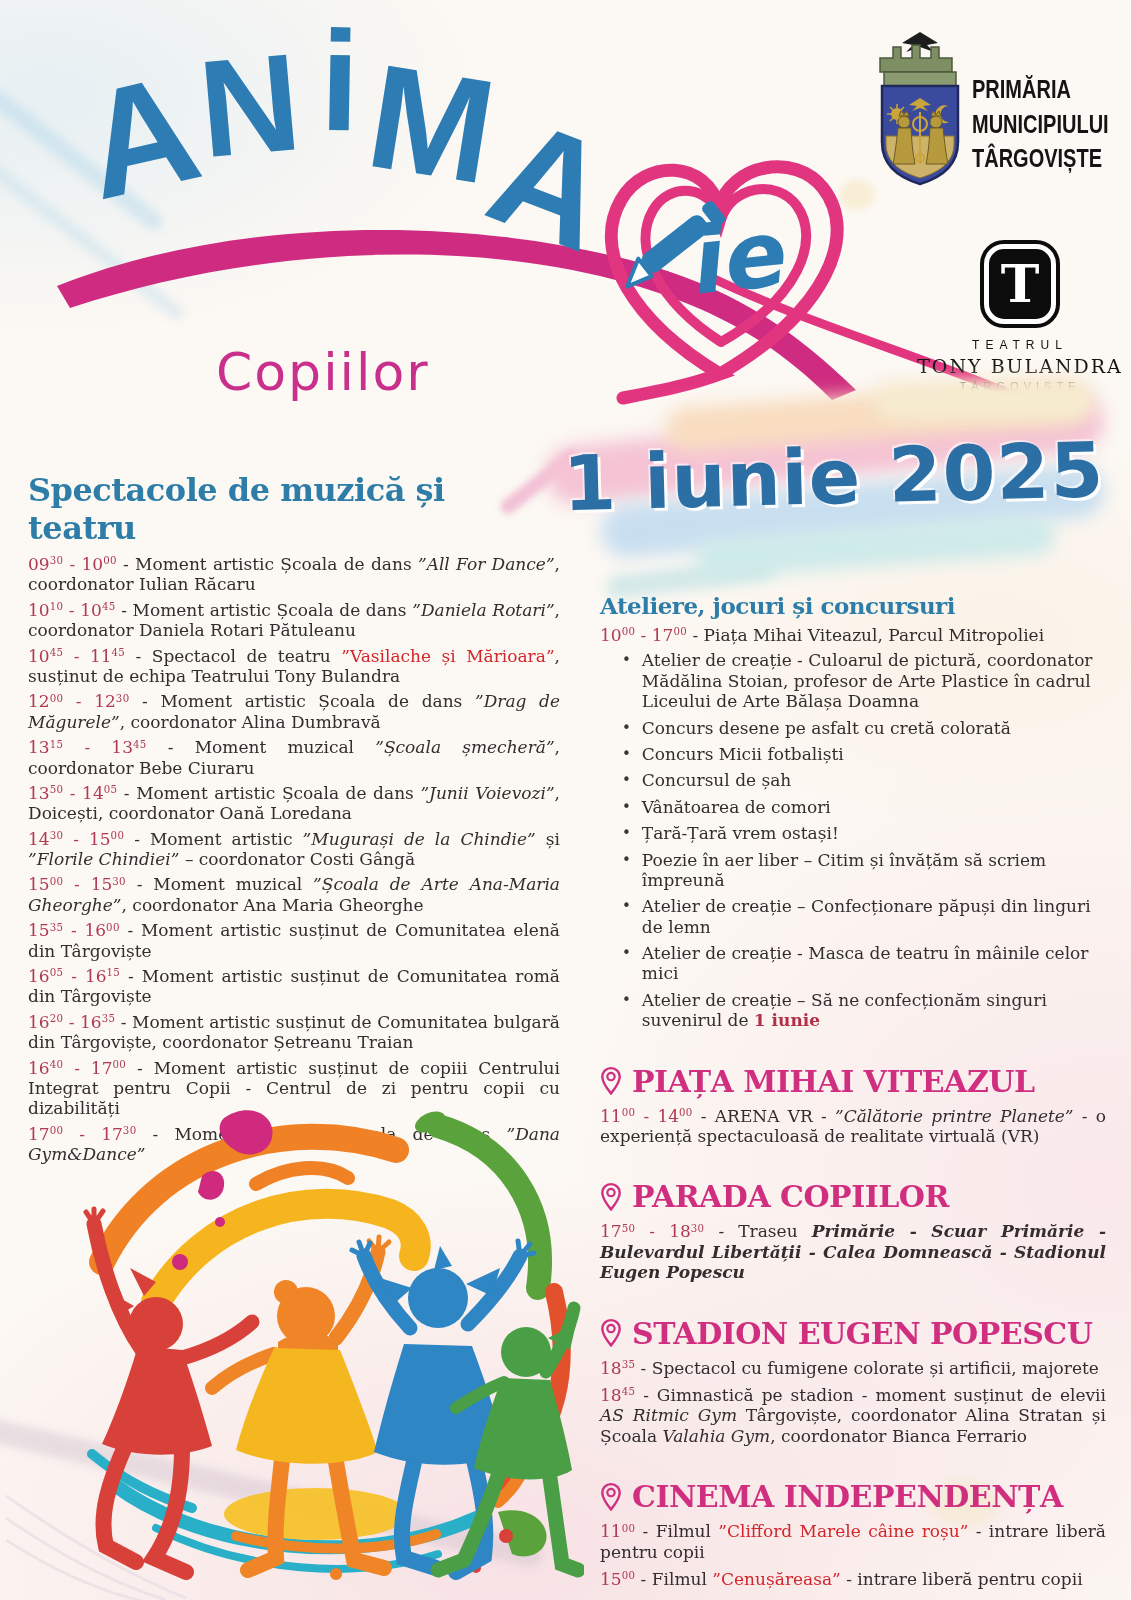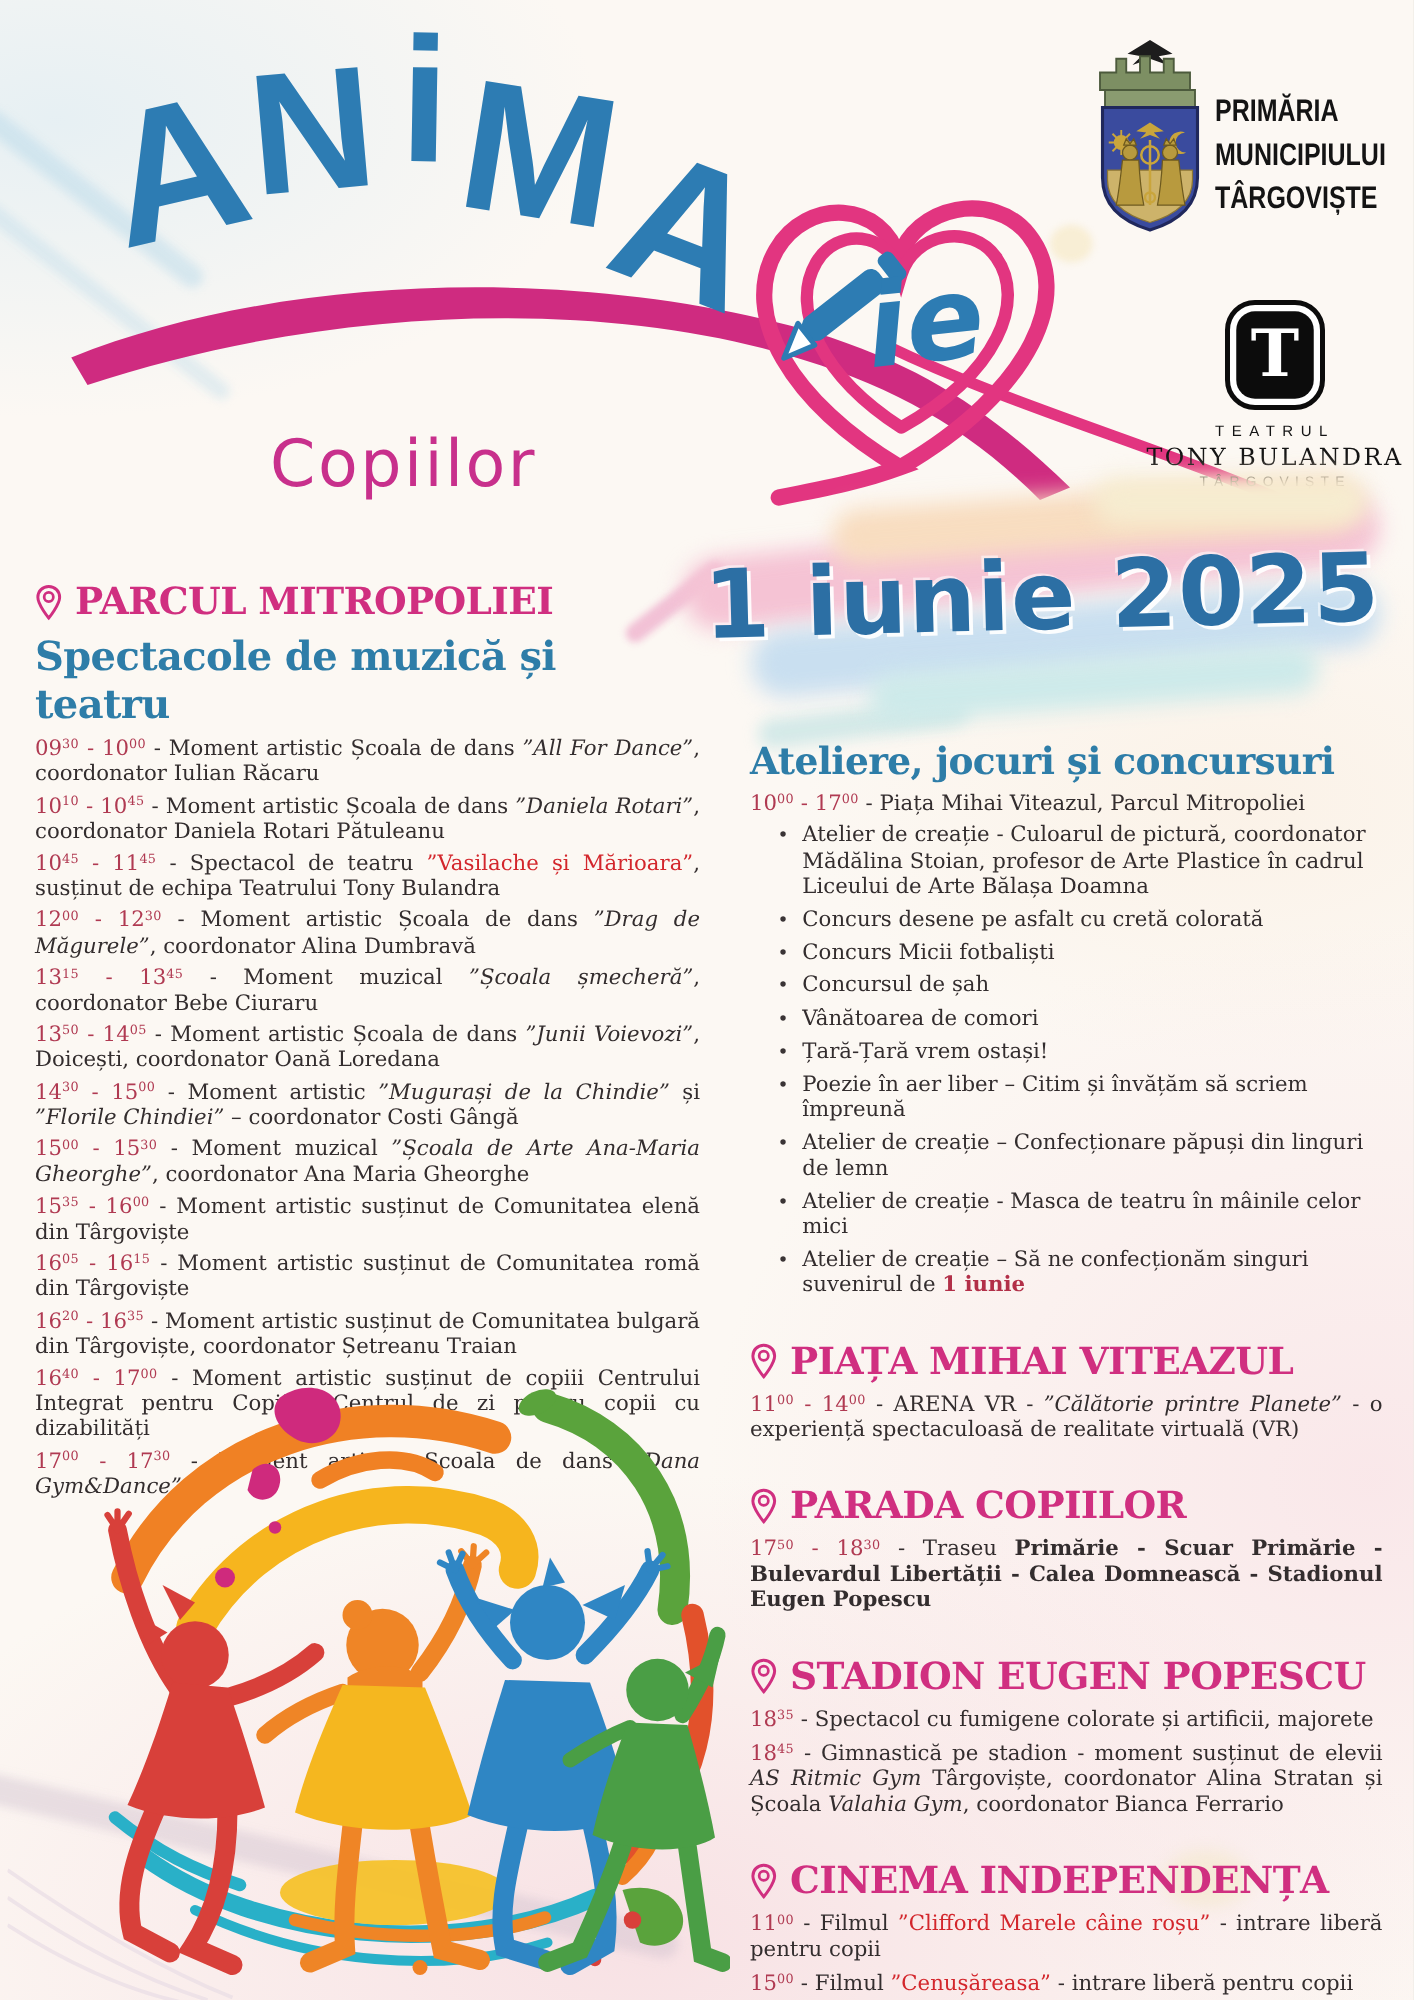--- a/index.html
+++ b/index.html
@@ -87,40 +87,40 @@
   .col-right{position:absolute; left:600px; top:592px; width:506px;}
 
   .sec-head{display:flex; align-items:center; gap:10px; margin:0;}
   .sec-head h2{margin:0; font-family:"DejaVu Serif", serif; font-weight:bold;
     font-size:30px; letter-spacing:-.5px; color:#d02f80; white-space:nowrap;}
   .pin{width:22px; height:30px; flex:0 0 auto;}
 
   .subtitle{margin:7px 0 7px 0; font-family:"DejaVu Serif", serif; font-weight:bold;
     font-size:32px; color:#2e7da8; letter-spacing:-.5px;}
   .subtitle2{margin:0 0 6px 0; font-family:"DejaVu Serif", serif; font-weight:bold;
-    font-size:30px; color:#2e7da8; letter-spacing:-.5px;}
+    font-size:23px; color:#2e7da8; letter-spacing:-.5px;}
 
   .line{margin:0 0 5px 0; font-size:17px; line-height:1.2; text-align:justify;}
   .line:last-child{margin-bottom:0;}
 
   .bullets{margin:5px 0 0 22px;}
   .bullet{display:flex; gap:11px; margin-bottom:6px; font-size:17px; line-height:1.2;}
   .bullet .dot{flex:0 0 auto; color:#3a3435; font-family:"DejaVu Sans", sans-serif; font-size:15px; line-height:1.35;}
 
   .sec{margin-top:33px;}
   .sec .line{margin-top:7px;}
 
   
   .sg-pl{}
   .sg-tm{color:#b03a52;}
   .sg-tms{color:#b03a52; font-size:.6em; position:relative; top:-.55em; letter-spacing:.3px;}
   .sg-it{font-style:italic;}
   .sg-rdit{color:#d3262c; }
   .sg-bd{font-weight:normal;}
-  .sg-bdit{font-weight:bold; }
+  .sg-bdit{font-weight:bold; font-style:italic;}
   .sg-bdrd{font-weight:bold; color:#b22f48;}
 
   
   .illustration{position:absolute; left:6px; top:1066px; width:578px; height:534px;}
 </style>
 </head>
 <body>
 
 <div class="poster">
 
@@ -217,27 +217,20 @@
         <i></i>
         <i></i>
         <i></i>
         <i></i>
         <i></i>
       </div>
     <div class="date-text">1 iunie 2025</div>
   </div>
 
   <div class="col-left">
-    <div class="sec-head">
-      <svg class="pin" viewBox="0 0 24 32">
-        <path d="M12 2 C6.5 2 2.5 6.2 2.5 11.4 C2.5 18 12 29.5 12 29.5 C12 29.5 21.5 18 21.5 11.4 C21.5 6.2 17.5 2 12 2 Z" fill="none" stroke="#d02f80" stroke-width="2.6"></path>
-        <circle cx="12" cy="11.2" r="4" fill="none" stroke="#d02f80" stroke-width="2.4"></circle>
-      </svg>
-      <h2>PARCUL MITROPOLIEI</h2>
-    </div>
     <div class="subtitle">Spectacole de muzică și teatru</div>
     <div>
 
     <p class="line"><span class="sg-tm">09</span><span class="sg-tms">30</span><span class="sg-tm"> - </span><span class="sg-tm">10</span><span class="sg-tms">00</span><span class="sg-pl"> - Moment artistic Școala de dans </span><span class="sg-it">”All For Dance”</span><span class="sg-pl">, coordonator Iulian Răcaru</span></p>
         <p class="line"><span class="sg-tm">10</span><span class="sg-tms">10</span><span class="sg-tm"> - </span><span class="sg-tm">10</span><span class="sg-tms">45</span><span class="sg-pl"> - Moment artistic Școala de dans </span><span class="sg-it">”Daniela Rotari”</span><span class="sg-pl">, coordonator Daniela Rotari Pătuleanu</span></p>
         <p class="line"><span class="sg-tm">10</span><span class="sg-tms">45</span><span class="sg-tm"> - </span><span class="sg-tm">11</span><span class="sg-tms">45</span><span class="sg-pl"> - Spectacol de teatru </span><span class="sg-rdit">”Vasilache și Mărioara”</span><span class="sg-pl">, susținut de echipa Teatrului Tony Bulandra</span></p>
         <p class="line"><span class="sg-tm">12</span><span class="sg-tms">00</span><span class="sg-tm"> - </span><span class="sg-tm">12</span><span class="sg-tms">30</span><span class="sg-pl"> - Moment artistic Școala de dans </span><span class="sg-it">”Drag de Măgurele”</span><span class="sg-pl">, coordonator Alina Dumbravă</span></p>
         <p class="line"><span class="sg-tm">13</span><span class="sg-tms">15</span><span class="sg-tm"> - </span><span class="sg-tm">13</span><span class="sg-tms">45</span><span class="sg-pl"> - Moment muzical </span><span class="sg-it">”Școala șmecheră”</span><span class="sg-pl">, coordonator Bebe Ciuraru</span></p>
         <p class="line"><span class="sg-tm">13</span><span class="sg-tms">50</span><span class="sg-tm"> - </span><span class="sg-tm">14</span><span class="sg-tms">05</span><span class="sg-pl"> - Moment artistic Școala de dans </span><span class="sg-it">”Junii Voievozi”</span><span class="sg-pl">, Doicești, coordonator Oană Loredana</span></p>
         <p class="line"><span class="sg-tm">14</span><span class="sg-tms">30</span><span class="sg-tm"> - </span><span class="sg-tm">15</span><span class="sg-tms">00</span><span class="sg-pl"> - Moment artistic </span><span class="sg-it">”Mugurași de la Chindie”</span><span class="sg-pl"> și </span><span class="sg-it">”Florile Chindiei”</span><span class="sg-pl"> – coordonator Costi Gângă</span></p>

